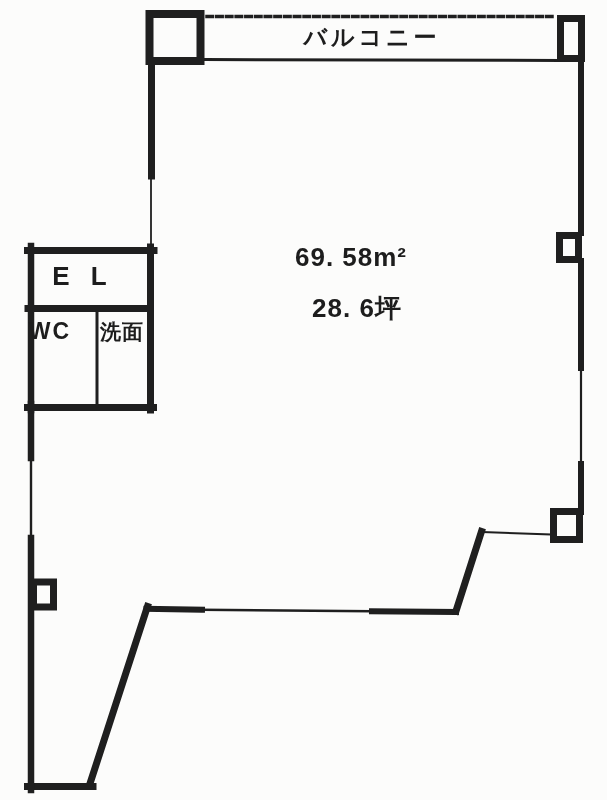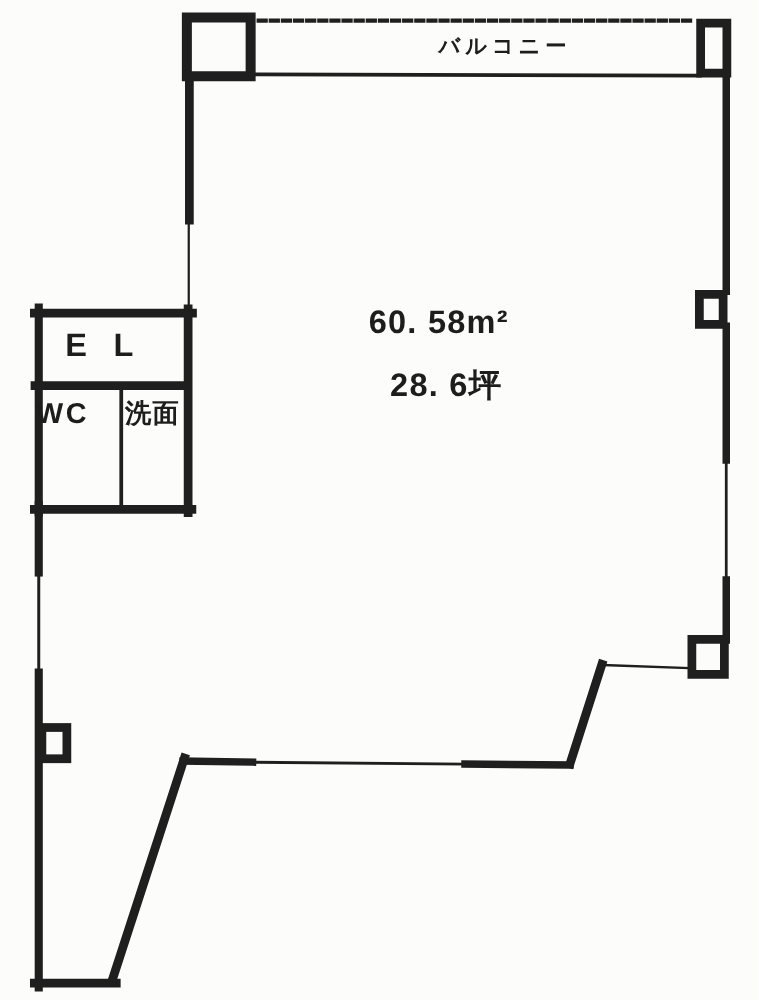--- a/index.html
+++ b/index.html
@@ -22,21 +22,21 @@
   }
   .label {
     position: absolute;
     transform: translate(-50%, -50%);
     color: #1d1d1d;
     font-weight: bold;
     white-space: nowrap;
     line-height: 1;
   }
   .label-stairs   { left: 89px;  top: 112px; font-size: 30px; letter-spacing: 5px; }
-  .label-balcony  { left: 372px; top: 37px;  font-size: 17px; letter-spacing: 4px; margin-left: 32px; }
+  .label-balcony  { left: 372px; top: 37px;  font-size: 23px; letter-spacing: 4px; }
   .label-area-m2  { left: 351px; top: 257px; font-size: 26px; letter-spacing: 1px; }
   .label-tsubo    { left: 357px; top: 308px; font-size: 26px; letter-spacing: 1px; }
   .label-el       { left: 83px;  top: 276px; font-size: 26px; letter-spacing: 7px; }
   .label-wc       { left: 50px;  top: 331px; font-size: 23px; letter-spacing: 2px; }
   .label-senmen   { left: 122px; top: 331px; font-size: 21px; letter-spacing: 1px; }
 </style>
 </head>
 <body>
 
 <div class="page">
@@ -81,19 +81,19 @@
 
       <rect x="149.5" y="14" width="51" height="47" stroke-width="8" fill="#fcfcfb"></rect>
       <rect x="560.5" y="18.5" width="21" height="40" stroke-width="7" fill="#fcfcfb"></rect>
       <rect x="559.5" y="235.5" width="19" height="24" stroke-width="7" fill="#fcfcfb"></rect>
       <rect x="553.5" y="511.5" width="26" height="28" stroke-width="7" fill="#fcfcfb"></rect>
       <rect x="33.5" y="582" width="20" height="25" stroke-width="7" fill="#fcfcfb"></rect>
     </g>
   </svg>
 
   <div class="label label-balcony">バルコニー</div>
-  <div class="label label-area-m2">60. 58m²</div>
+  <div class="label label-area-m2">69. 58m²</div>
   <div class="label label-tsubo">28. 6坪</div>
   <div class="label label-el">E L</div>
   <div class="label label-wc">WC</div>
   <div class="label label-senmen">洗面</div>
 
 </div>
 
 </body></html>

